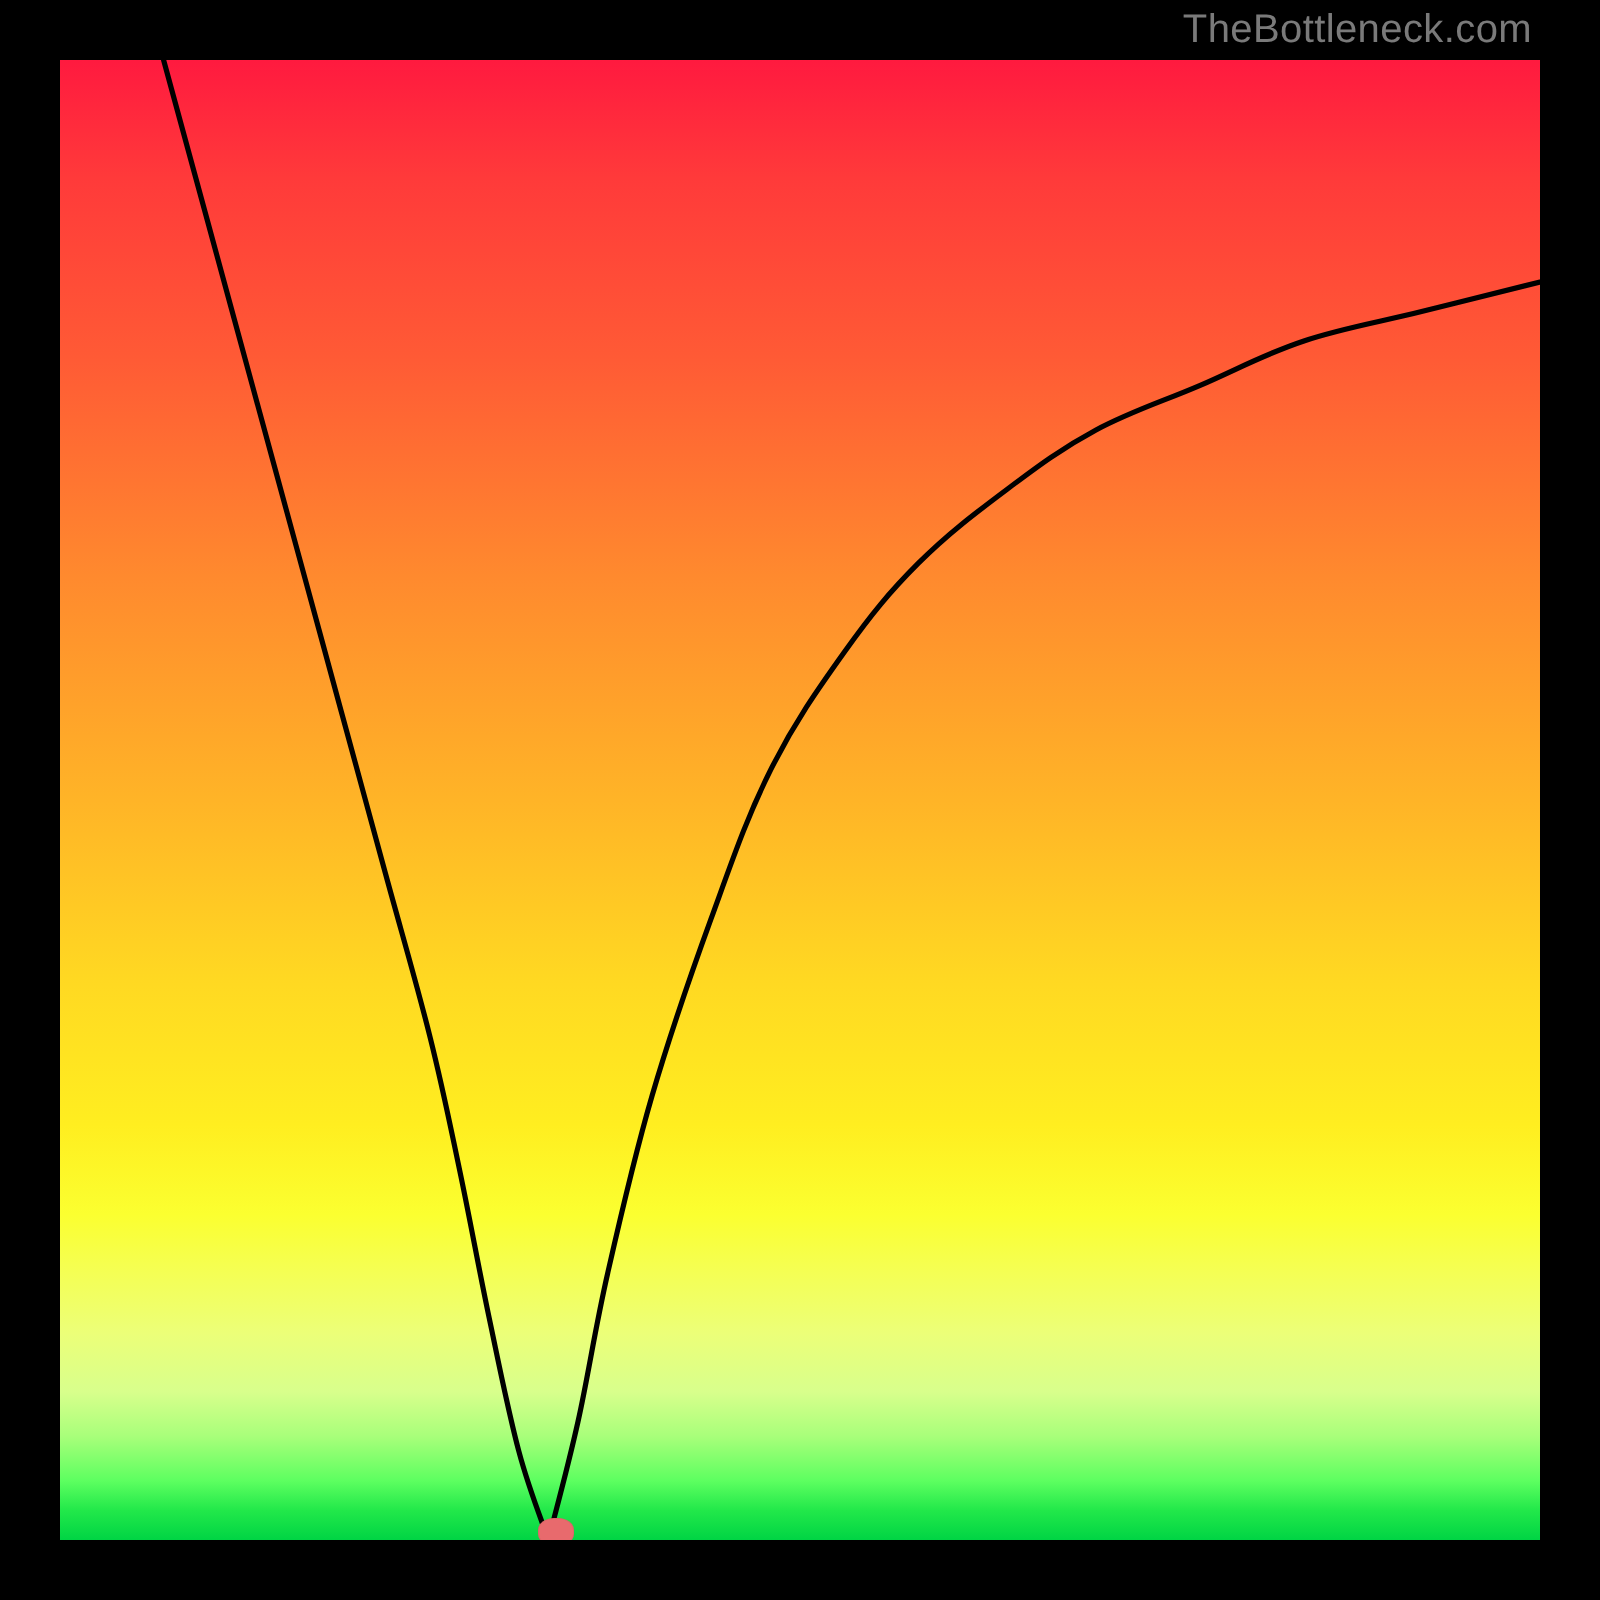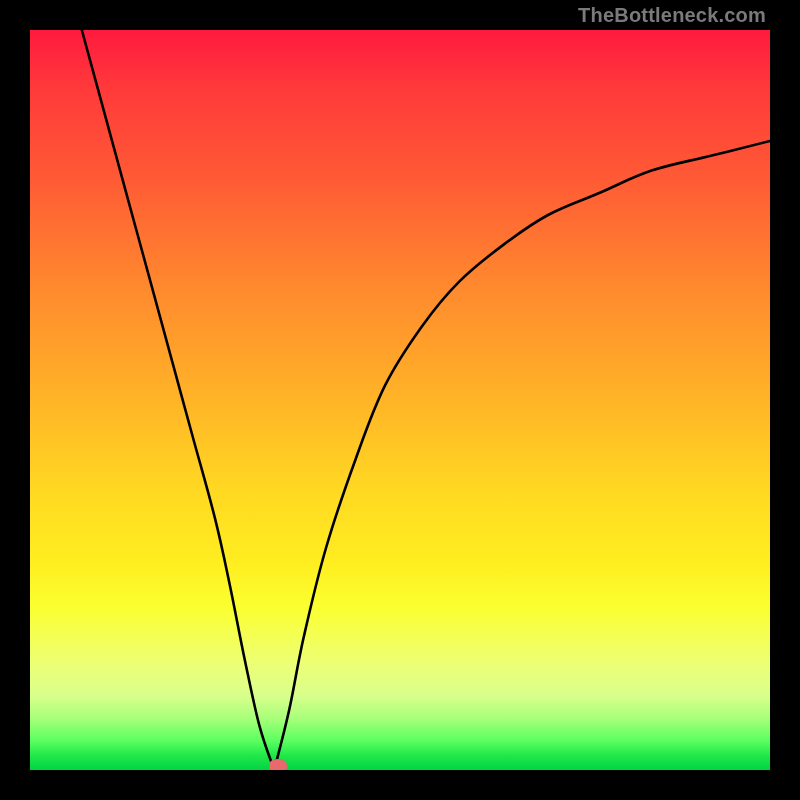--- a/index.html
+++ b/index.html
@@ -46,21 +46,21 @@
       #22e84a 98%,
       #00d444 100%
     );
   }
   .watermark {
     position: absolute;
     top: 4px;
     right: 34px;
     color: #7a7a7a;
     font-size: 20px;
-    font-weight: 700;
+    font-weight: 400;
     letter-spacing: 0.2px;
     user-select: none;
   }
   svg.curve {
     position: absolute;
     inset: 0;
   }
   .marker-wrap {
     position: absolute;
     transform: translate(-50%, -50%);

